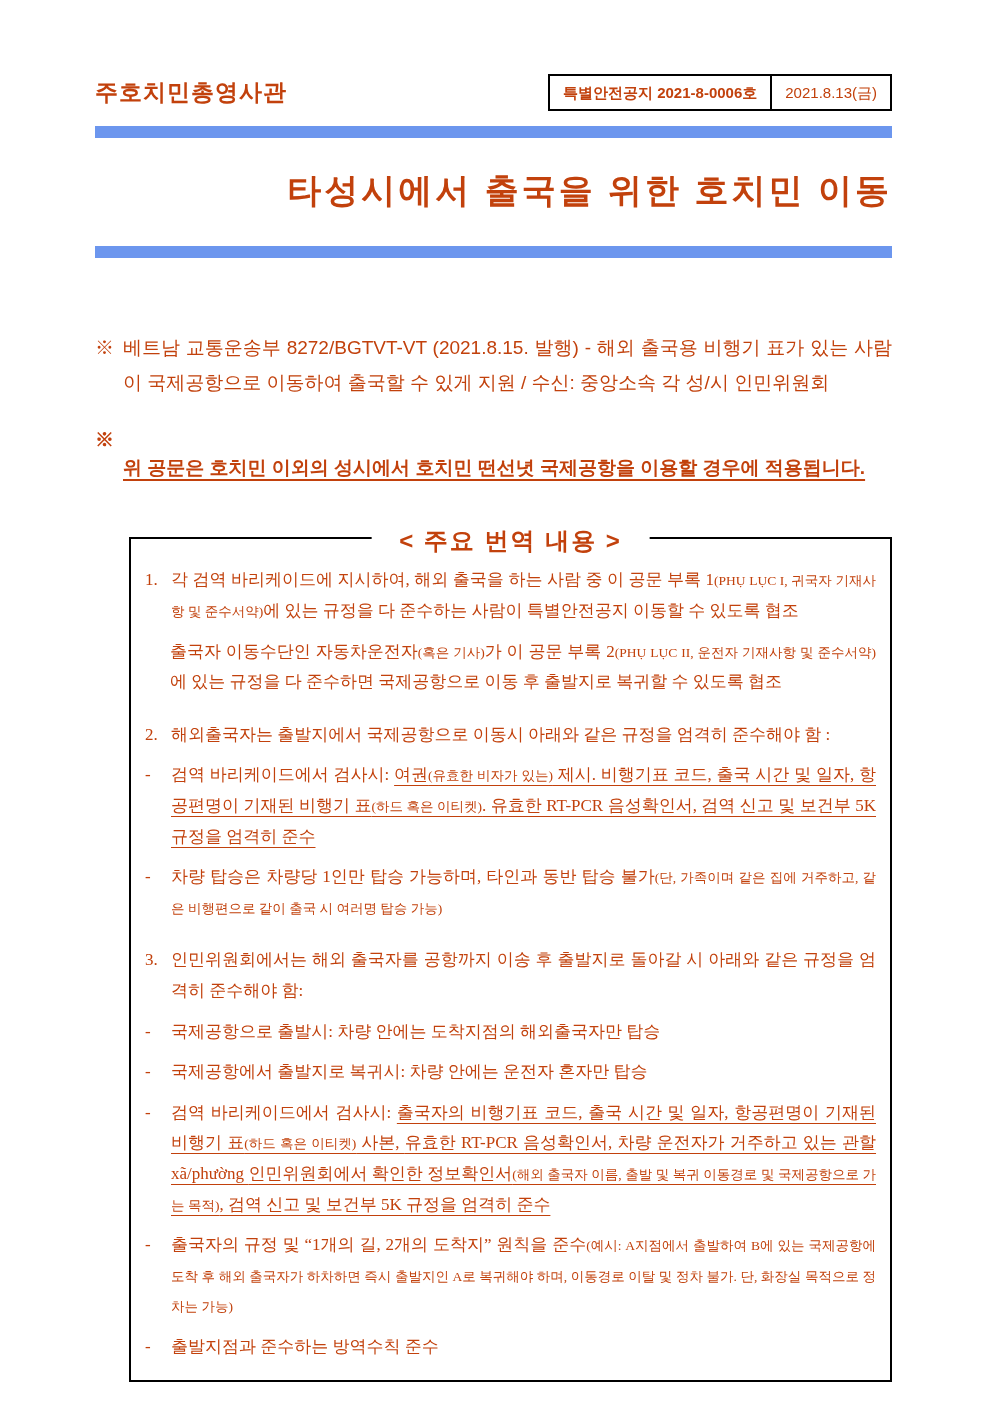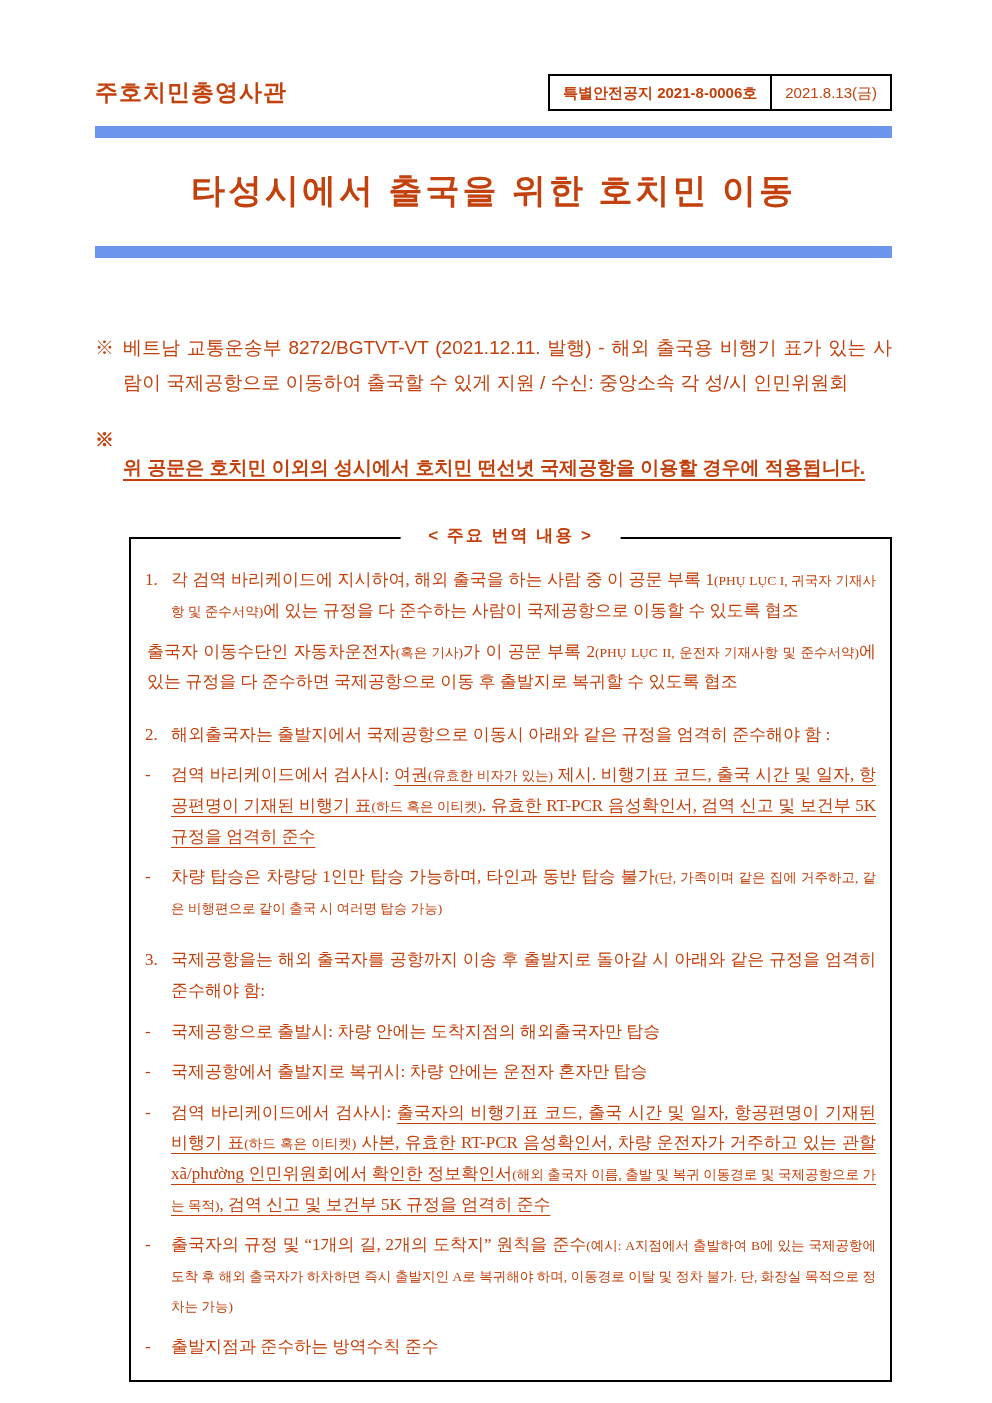--- a/index.html
+++ b/index.html
@@ -18,49 +18,49 @@
   .notice-cell { padding:9px 13px; white-space:nowrap; }
   .notice-cell.no { font-weight:bold; border-right:2px solid #000; }
 
   
   .bar { height:12px; background:#6c96ee; }
   .bar.top { margin-top:15px; }
   .bar.under-title { margin-top:0; }
 
   
   .doc-title {
-    text-align:center; font-size:34px; font-weight:bold; letter-spacing:3px;
+    text-align:right; font-size:34px; font-weight:bold; letter-spacing:3px;
     margin:30px 0 32px 0;
   }
 
   
   .note { display:flex; font-size:19px; line-height:1.85; }
   .note .marker { flex:none; width:28px; }
   .note .txt { flex:1; text-align:justify; }
   .note1 { margin-top:72px; }
   .note2 { margin-top:22px; font-weight:bold; }
   .note2 .txt { text-decoration:underline; text-underline-offset:5px; text-decoration-thickness:2px;margin-top:28px; }
 
   
   .main-box {
     position:relative; margin:52px 0 0 34px;
     border:2px solid #000; padding:26px 14px 18px 14px;
   }
   .box-legend {
     position:absolute; top:-15px; left:50%; transform:translateX(-50%);
-    background:#fff; padding:0 28px; font-size:17px; font-weight:bold;
+    background:#fff; padding:0 28px; font-size:24px; font-weight:bold;
     letter-spacing:2px; white-space:nowrap; line-height:1.4;
   }
   .box-body {
     font-family:"Liberation Serif", serif; font-size:17px; line-height:1.8;
   }
   .bx-row { display:flex; margin-top:10px; }
   .bx-row.num { margin-top:22px; }
   .bx-row:first-child { margin-top:0; }
-  .bx-row.para { padding-left:2px; }
+  .bx-row.para { padding-left:2px;margin-left:23px; }
   .bx-marker { flex:none; width:26px; }
   .bx-text { flex:1; text-align:justify; }
   .b { font-weight:normal; }
   .u { text-decoration:underline; text-underline-offset:5px; }
   .sm { font-size:13.5px; }
 
   
   .footer-note { display:flex; font-size:19px; margin-top:30px; }
   .footer-note .marker { flex:none; width:34px; }
 </style>
@@ -79,53 +79,53 @@
     </div>
 
     <div class="bar top" style="background: rgb(108, 150, 238);"></div>
 
     <div class="doc-title">타성시에서 출국을 위한 호치민 이동</div>
 
     <div class="bar under-title" style="background: rgb(108, 150, 238);"></div>
 
     <div class="note note1">
       <span class="marker">※</span>
-      <span class="txt">베트남 교통운송부 8272/BGTVT-VT (2021.12.11. 발행) - 해외 출국용 비행기 표가 있는 사람이 국제공항으로 이동하여 출국할 수 있게 지원 / 수신: 중앙소속 각 성/시 인민위원회</span>
+      <span class="txt">베트남 교통운송부 8272/BGTVT-VT (2021.8.15. 발행) - 해외 출국용 비행기 표가 있는 사람이 국제공항으로 이동하여 출국할 수 있게 지원 / 수신: 중앙소속 각 성/시 인민위원회</span>
     </div>
 
     <div class="note note2">
       <span class="marker">※</span>
       <span class="txt">위 공문은 호치민 이외의 성시에서 호치민 떤선녓 국제공항을 이용할 경우에 적용됩니다.</span>
     </div>
 
     <div class="main-box">
       <div class="box-legend">&lt; 주요 번역 내용 &gt;</div>
       <div class="box-body">
           <div class="bx-row num">
             <span class="bx-marker">1.</span>
-            <div class="bx-text"><span>각 검역 바리케이드에 지시하여, 해외 출국을 하는 사람 중 이 공문 부록 1</span><span class="sm">(PHỤ LỤC I, 귀국자 기재사항 및 준수서약)</span><span>에 있는 규정을 다 준수하는 사람이 국제공항으로 이동할 수 있도록 협조</span></div>
+            <div class="bx-text"><span>각 검역 바리케이드에 지시하여, 해외 출국을 하는 사람 중 이 공문 부록 1</span><span class="sm">(PHỤ LỤC I, 귀국자 기재사항 및 준수서약)</span><span>에 있는 규정을 다 준수하는 사람이 특별안전공지 이동할 수 있도록 협조</span></div>
           </div>
           <div class="bx-row para">
             <div class="bx-text"><span>출국자 이동수단인 자동차운전자</span><span class="sm">(혹은 기사)</span><span>가 이 공문 부록 2</span><span class="sm">(PHỤ LỤC II, 운전자 기재사항 및 준수서약)</span><span>에 있는 규정을 다 준수하면 국제공항으로 이동 후 출발지로 복귀할 수 있도록 협조</span></div>
           </div>
           <div class="bx-row num">
             <span class="bx-marker">2.</span>
             <div class="bx-text"><span class="b">해외출국자</span><span>는 출발지에서 국제공항으로 이동시 아래와 같은 규정을 엄격히 준수해야 함 :</span></div>
           </div>
           <div class="bx-row dash">
             <span class="bx-marker">-</span>
             <div class="bx-text"><span>검역 바리케이드에서 검사시: </span><span class="u">여권</span><span class="u sm">(유효한 비자가 있는)</span><span class="u"> 제시. 비행기표 코드, 출국 시간 및 일자, 항공편명이 기재된 비행기 표</span><span class="u sm">(하드 혹은 이티켓)</span><span class="u">. 유효한 RT-PCR 음성확인서, 검역 신고 및 보건부 5K 규정을 엄격히 준수</span></div>
           </div>
           <div class="bx-row dash">
             <span class="bx-marker">-</span>
             <div class="bx-text"><span>차량 탑승은 </span><span class="b">차량당 1인만 탑승 가능</span><span>하며, 타인과 동반 탑승 불가</span><span class="b sm">(단, 가족이며 같은 집에 거주하고, 같은 비행편으로 같이 출국 시 여러명 탑승 가능)</span></div>
           </div>
           <div class="bx-row num">
             <span class="bx-marker">3.</span>
-            <div class="bx-text"><span class="b">국제공항을</span><span>는 해외 출국자를 공항까지 이송 후 출발지로 돌아갈 시 아래와 같은 규정을 엄격히 준수해야 함:</span></div>
+            <div class="bx-text"><span class="b">인민위원회에서</span><span>는 해외 출국자를 공항까지 이송 후 출발지로 돌아갈 시 아래와 같은 규정을 엄격히 준수해야 함:</span></div>
           </div>
           <div class="bx-row dash">
             <span class="bx-marker">-</span>
             <div class="bx-text"><span>국제공항으로 출발시: 차량 안에는 </span><span class="b">도착지점의 해외출국자만 탑승</span></div>
           </div>
           <div class="bx-row dash">
             <span class="bx-marker">-</span>
             <div class="bx-text"><span>국제공항에서 출발지로 복귀시: 차량 안에는 </span><span class="b">운전자 혼자만 탑승</span></div>
           </div>
           <div class="bx-row dash">

